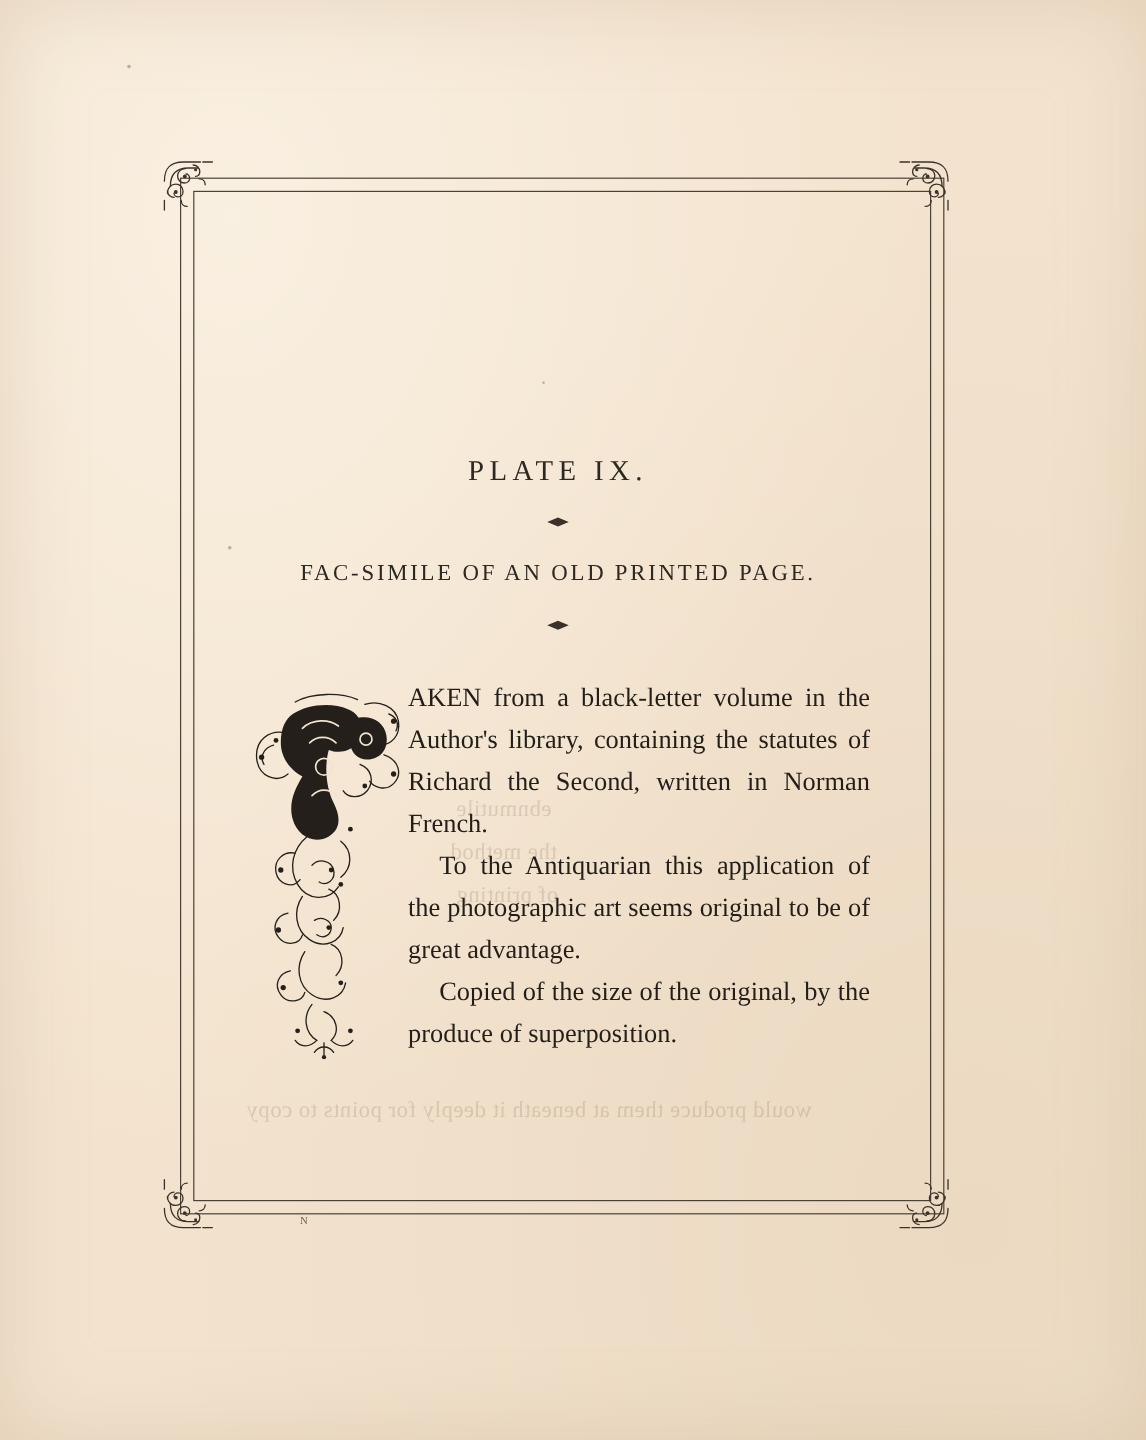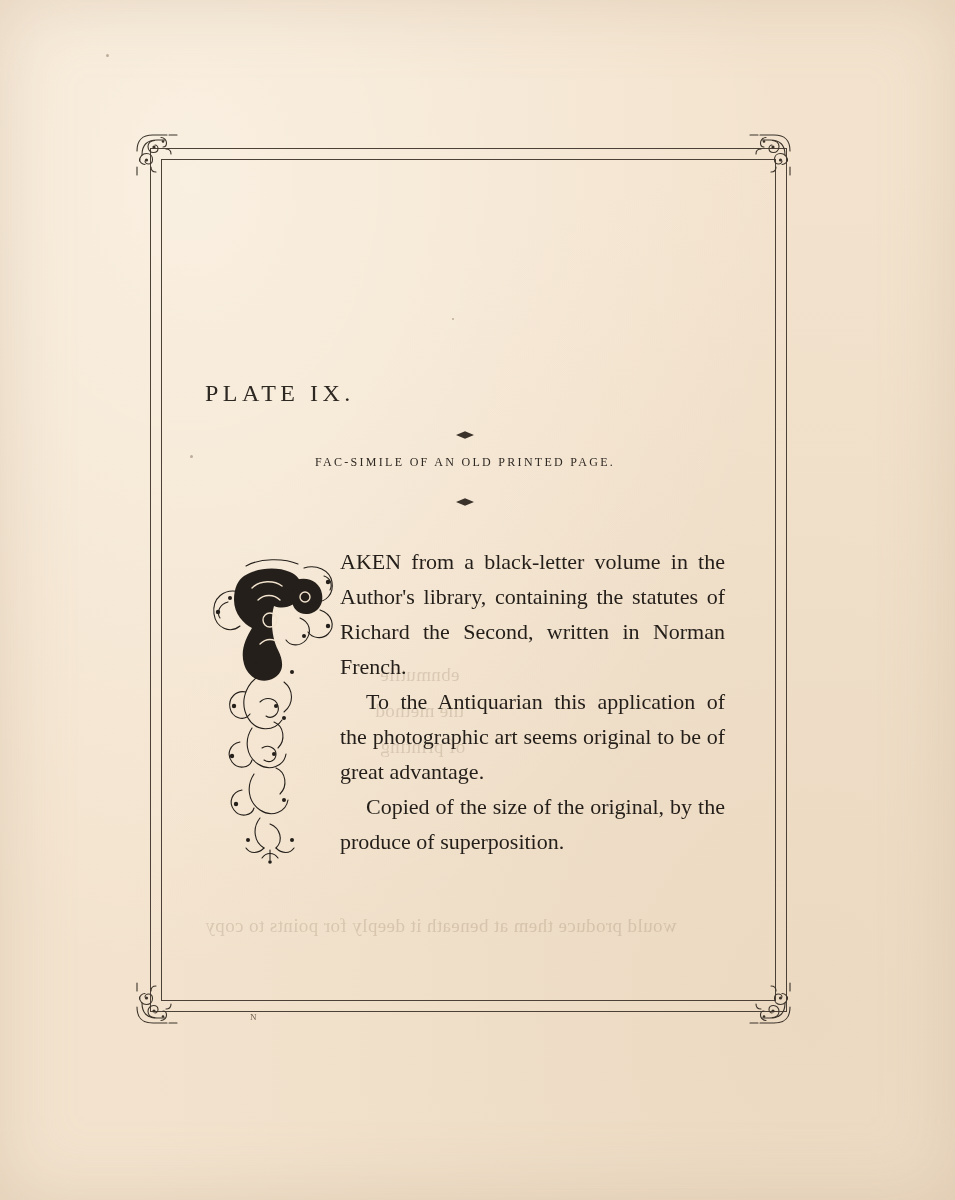--- a/index.html
+++ b/index.html
@@ -78,39 +78,39 @@
 
   
   #content {
     position: absolute;
     left: 205px;
     top: 380px;
     width: 520px;
   }
 
   #plate-title {
-    text-align: left;
+    text-align: center;
     font-size: 24px;
     letter-spacing: 4.5px;
     color: #2e2823;
     font-family: "Liberation Serif", serif;
   }
 
   .rule-orn {
     margin: 22px auto 0;
     width: 86px;
     height: 12px;
     color: #3a322a;
   }
   .rule-orn svg { display:block; }
 
   #subtitle {
-    margin-top: 14px;
+    margin-top: 26px;
     text-align: center;
-    font-size: 12px;
+    font-size: 19px;
     letter-spacing: 2.3px;
     color: #2e2823;
     font-family: "Liberation Serif", serif;
   }
 
   
   #body-block {
     position: relative;
     margin-top: 36px;
     min-height: 320px;

